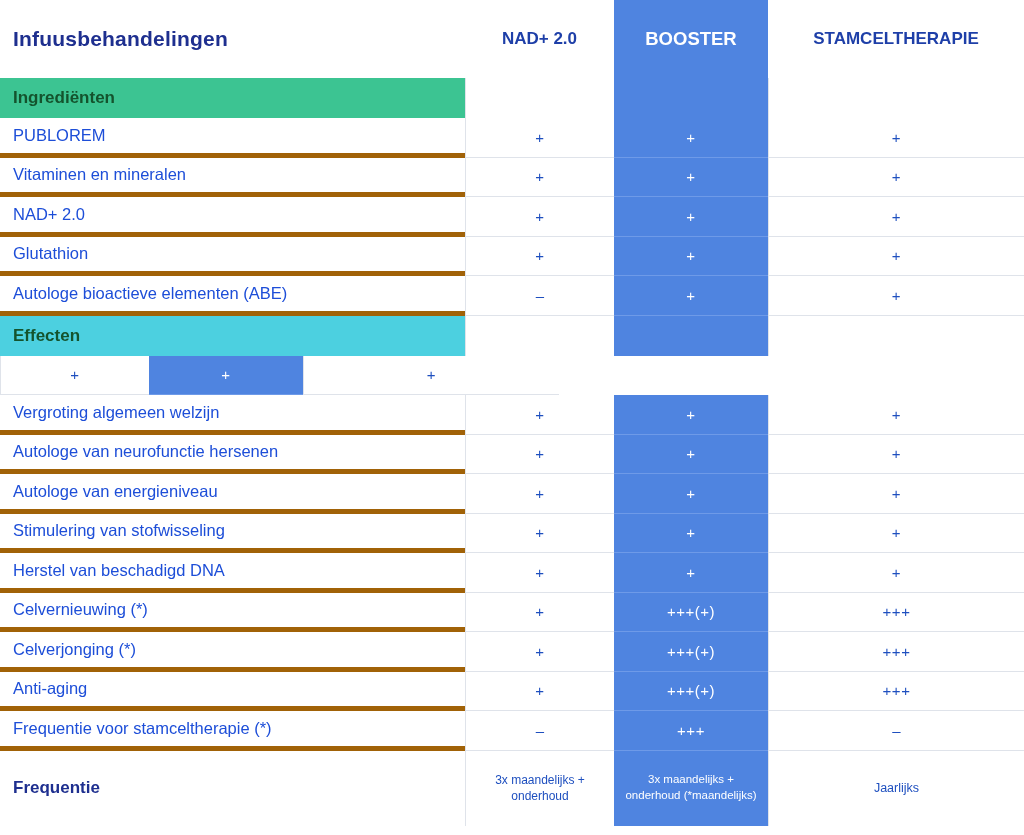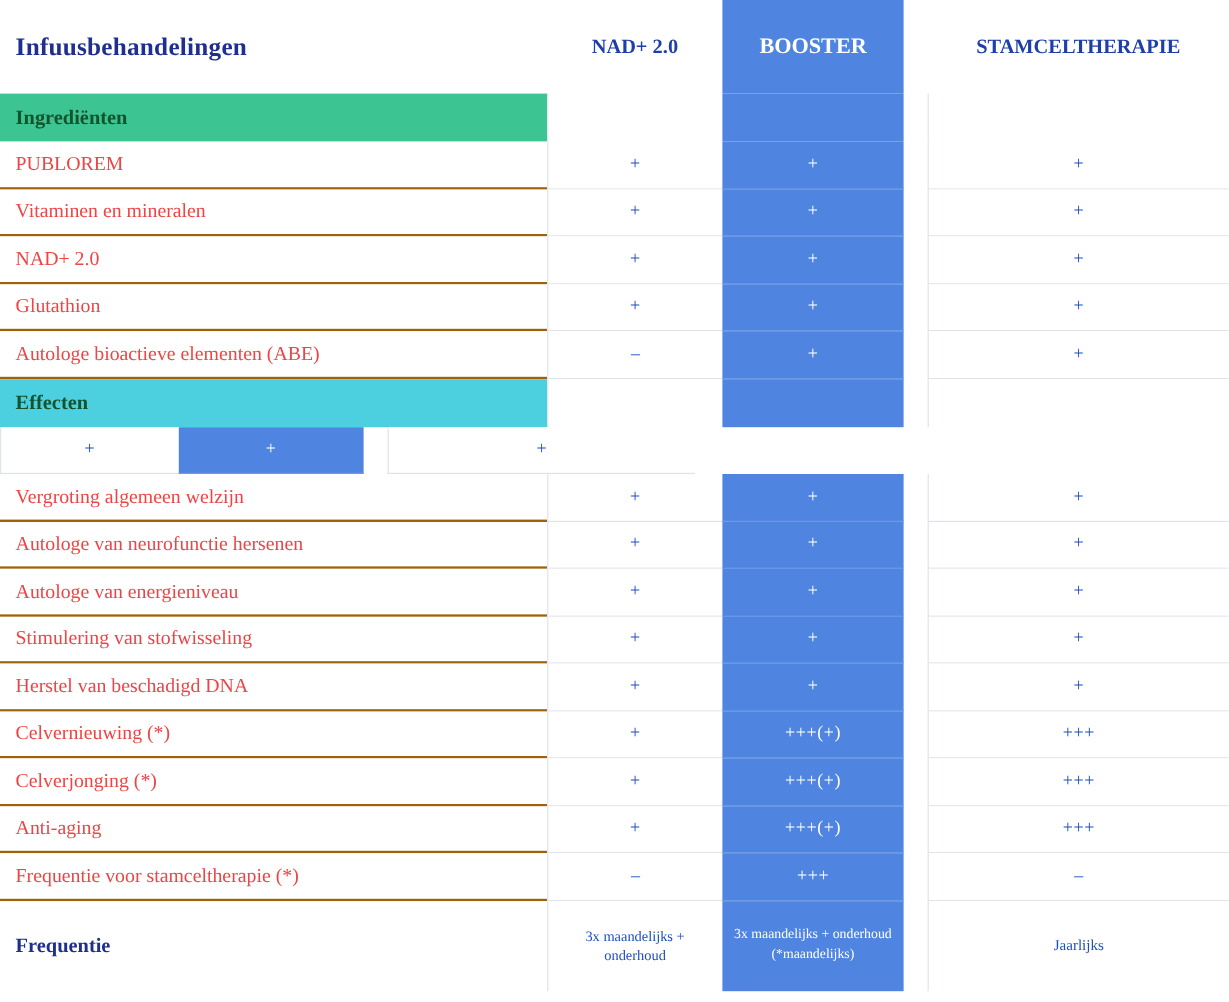--- a/index.html
+++ b/index.html
@@ -12,36 +12,35 @@
     height: 835px;
     font-family: "Liberation Sans", sans-serif;
     color: #1a3fa0;
     overflow: hidden;
   }
   .table {
     width: 844px;
     height: 835px;
     position: relative;
     box-sizing: border-box;
-    font-family: Liberation Serif, serif;
   }
   .row {
     display: flex;
     width: 1024px;
     box-sizing: border-box;
   }
   .cell-label {
     width: 465px;
     box-sizing: border-box;
     padding-left: 13px;
     display: flex;
     align-items: center;
     font-size: 16.5px;
-    color: #ef4444;
-    border-bottom: 2px solid #a16207;
+    color: #1d4ed8;
+    border-bottom: 5px solid #a16207;
     background: #ffffff;
   }
   .cell-val {
     width: 149px;
     box-sizing: border-box;
     display: flex;
     align-items: center;
     justify-content: center;
     font-size: 16px;
     color: #1e4fbf;
@@ -52,21 +51,20 @@
   .cell-val.booster {
     width: 154px;
     background: #4f84e0;
     color: #ffffff;
     border-left: none;
     border-bottom: 1px solid #6e9ae8;
     text-align: center;
   }
   .cell-val.last {
     width: 256px;
-    margin-left: 20px;
   }
 
   
   .header .cell-label {
     height: 78px;
     font-size: 21px;
     font-weight: bold;
     color: #1e2f8f;
     border-bottom: none;
     letter-spacing: 0.2px;

